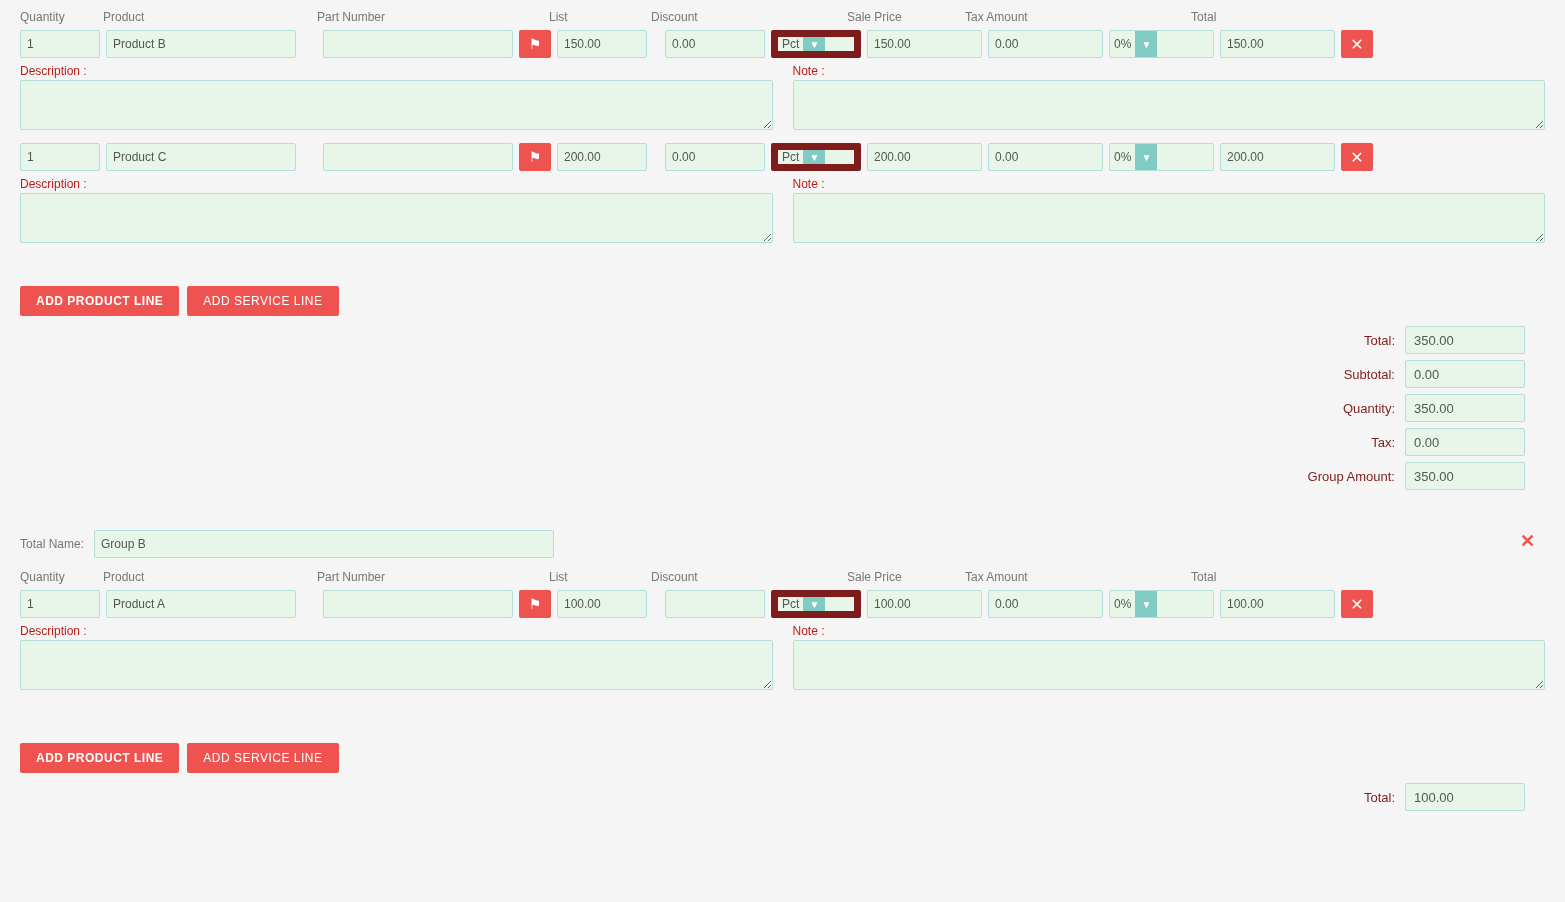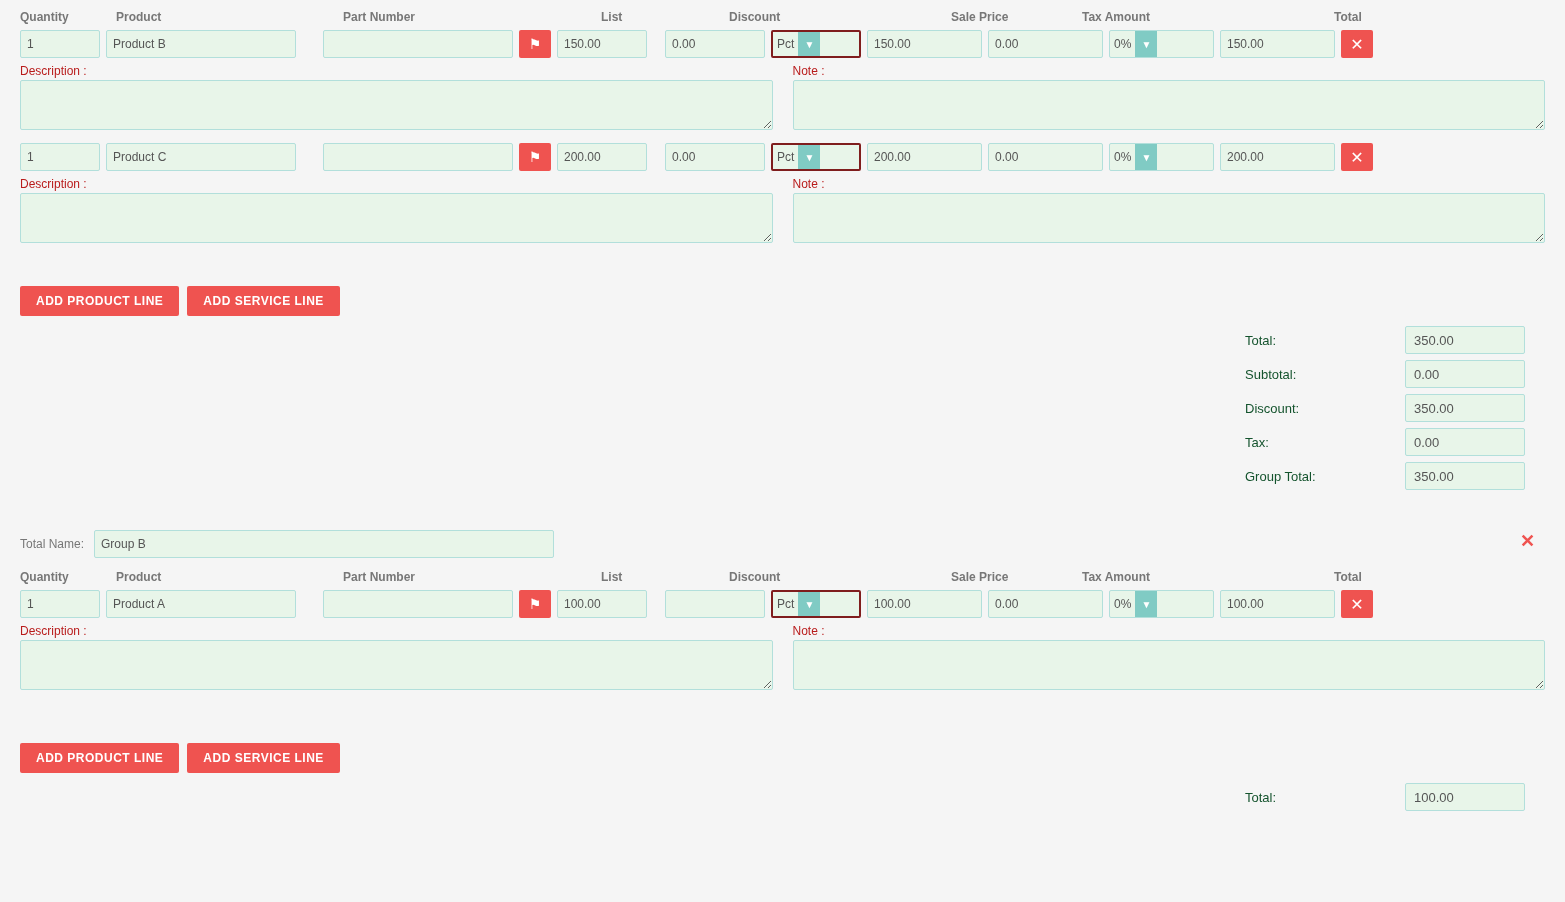--- a/index.html
+++ b/index.html
@@ -28,26 +28,25 @@
       display: flex;
       align-items: center;
       gap: 6px;
       margin-bottom: 6px;
     }
 
     
     .col-headers {
       display: flex;
       align-items: center;
-      gap: 16px;
+      gap: 3px;
       margin-bottom: 4px;
       padding: 0 0 2px 0;
       color: #777;
       font-size: 12px;
-      font-weight: bold;
     }
 
     .col-qty { width: 80px; }
     .col-product { width: 190px; }
     .col-partnum { width: 190px; margin-left: 21px; }
     .col-flag { width: 36px; }
     .col-list { width: 90px; }
     .col-discount { width: 100px; }
     .col-pct { width: 90px; }
     .col-saleprice { width: 115px; }
@@ -121,21 +120,21 @@
       justify-content: center;
       color: white;
       font-size: 16px;
       border-radius: 2px;
     }
 
     
     .pct-wrapper {
       display: flex;
       align-items: center;
-      border: 2px solid #7f1d1d;
+      border: 7px solid #7f1d1d;
       background: #e8f5e9;
       border-radius: 2px;
       height: 28px;
       width: 90px;
     }
     .pct-wrapper span {
       padding: 0 4px;
       color: #555;
       font-size: 12px;
     }
@@ -189,21 +188,21 @@
       cursor: pointer;
       border-radius: 2px;
       letter-spacing: 0.5px;
     }
     .btn-add-service {
       background: #ef5350;
       color: white;
       border: none;
       padding: 8px 16px;
       font-size: 12px;
-      font-weight: bold;
+      font-weight: normal;
       cursor: pointer;
       border-radius: 2px;
       letter-spacing: 0.5px;
     }
 
     .add-buttons-row {
       display: flex;
       gap: 8px;
       margin: 10px 0;
     }
@@ -215,22 +214,22 @@
       padding-right: 20px;
       margin-top: 10px;
     }
     .totals-table {
       display: grid;
       grid-template-columns: 150px 120px;
       gap: 6px 10px;
       align-items: center;
     }
     .totals-label {
-      text-align: left;
-      color: #14532d;
+      text-align: right;
+      color: #7f1d1d;
       font-size: 13px;
     }
     .totals-value {
       background: #e8f5e9;
       border: 1px solid #b2dfdb;
       padding: 3px 8px;
       font-size: 13px;
       color: #555;
       height: 28px;
       display: flex;
@@ -365,27 +364,27 @@
     </div>
 
     <div class="totals-section">
       <div class="totals-table">
         <div class="totals-label">Total:</div>
         <div class="totals-value">350.00</div>
 
         <div class="totals-label">Subtotal:</div>
         <div class="totals-value">0.00</div>
 
-        <div class="totals-label">Discount:</div>
+        <div class="totals-label">Quantity:</div>
         <div class="totals-value">350.00</div>
 
         <div class="totals-label">Tax:</div>
         <div class="totals-value">0.00</div>
 
-        <div class="totals-label">Group Total:</div>
+        <div class="totals-label">Group Amount:</div>
         <div class="totals-value">350.00</div>
       </div>
     </div>
 
   </div>
 
   <div class="group-section" style="margin-top: 10px;">
 
     <div class="group-name-row">
       <label class="group-name-label">Total Name:</label>

